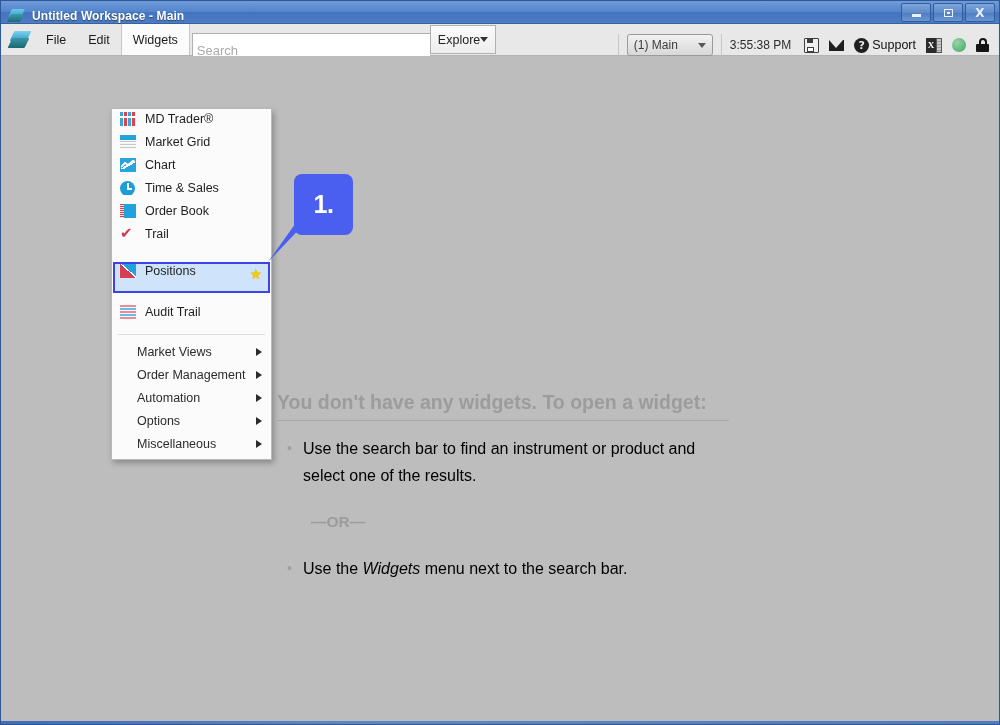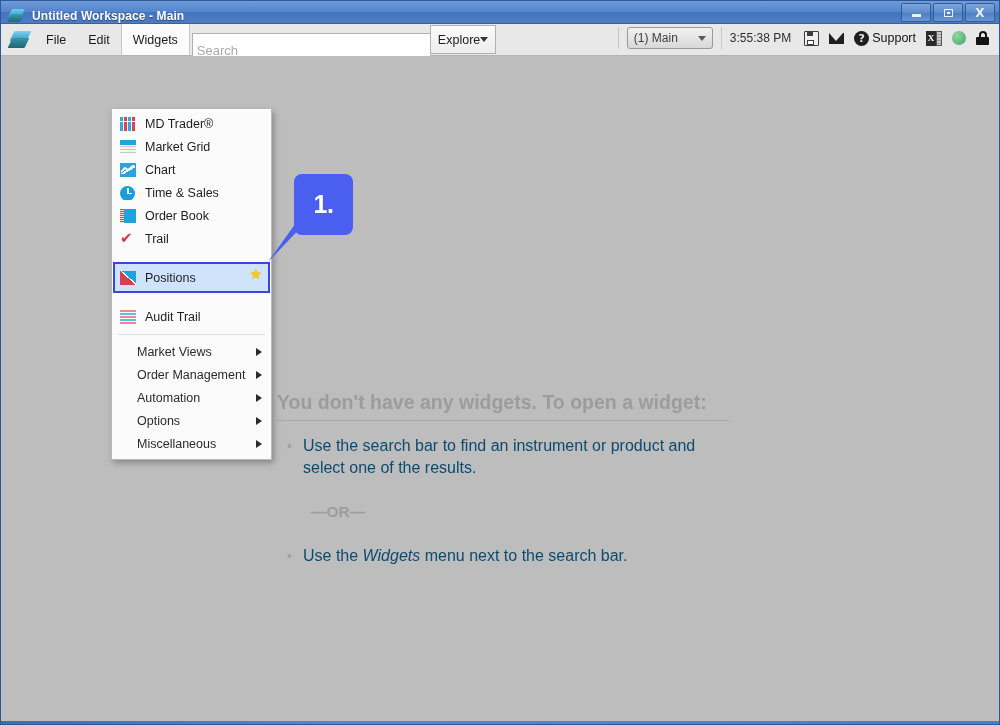--- a/index.html
+++ b/index.html
@@ -142,21 +142,21 @@
   }
   .caret-down {
     width: 0; height: 0;
     border-left: 4px solid transparent;
     border-right: 4px solid transparent;
     border-top: 5px solid #333;
   }
 
   .tb-right {
     position: absolute;
-    right: 0; top: 0; height: 28px;
+    right: 0; top: 7px; height: 28px;
     display: flex; align-items: center;
   }
   .tb-sep { width: 1px; height: 22px; background: #c6c6c6; margin: 0 8px; }
   .workspace-sel {
     height: 22px; min-width: 86px;
     box-sizing: border-box;
     border: 1px solid #9a9a9a;
     border-radius: 3px;
     background: linear-gradient(to bottom,#f2f2f2,#d8d8d8);
     display: flex; align-items: center; justify-content: space-between;
@@ -218,21 +218,21 @@
   .es-title {
     font-size: 19.5px;
     font-weight: bold;
     color: #9c9c9c;
     padding-bottom: 6px;
     border-bottom: 1px solid #a8a8a8;
     white-space: nowrap;
     margin-top: 39px;
   }
   .es-list { margin: 14px 0 0 0; padding: 0 0 0 26px; list-style: none; }
-  .es-item { position: relative; font-size: 16px; color: #0c4a6e; line-height: 22px; margin-bottom: 2px; }
+  .es-item { position: relative; font-size: 16px; color: #000000; line-height: 27px; margin-bottom: 2px; }
   .es-item:before {
     content: "\2022";
     position: absolute; left: -16px; top: 0;
     color: #a0a0a0; font-size: 14px;
   }
   .es-or { font-size: 15.5px; font-weight: bold; color: #9c9c9c; margin: 24px 0 24px 4px; padding-left: 4px; }
   .es-em { font-style: italic; }
 
   
   .dropdown {
@@ -242,21 +242,21 @@
     background: #fbfbfb;
     border: 1px solid #b9b9b9;
     border-top: none;
     box-shadow: 2px 3px 6px rgba(0,0,0,.28);
     z-index: 50;
     padding: 3px 0 4px 0;
     box-sizing: border-box;
   }
   .dd-item {
     height: 23px;
-    display: flex; align-items: center;
+    display: flex; 
     padding-left: 8px;
     font-size: 12.5px;
     color: #1e1e1e;
     cursor: default;
     position: relative;
     box-sizing: border-box;
   }
   .dd-item .label { margin-left: 9px; }
   .dd-item.selected {
     background: #cfe3fb;

